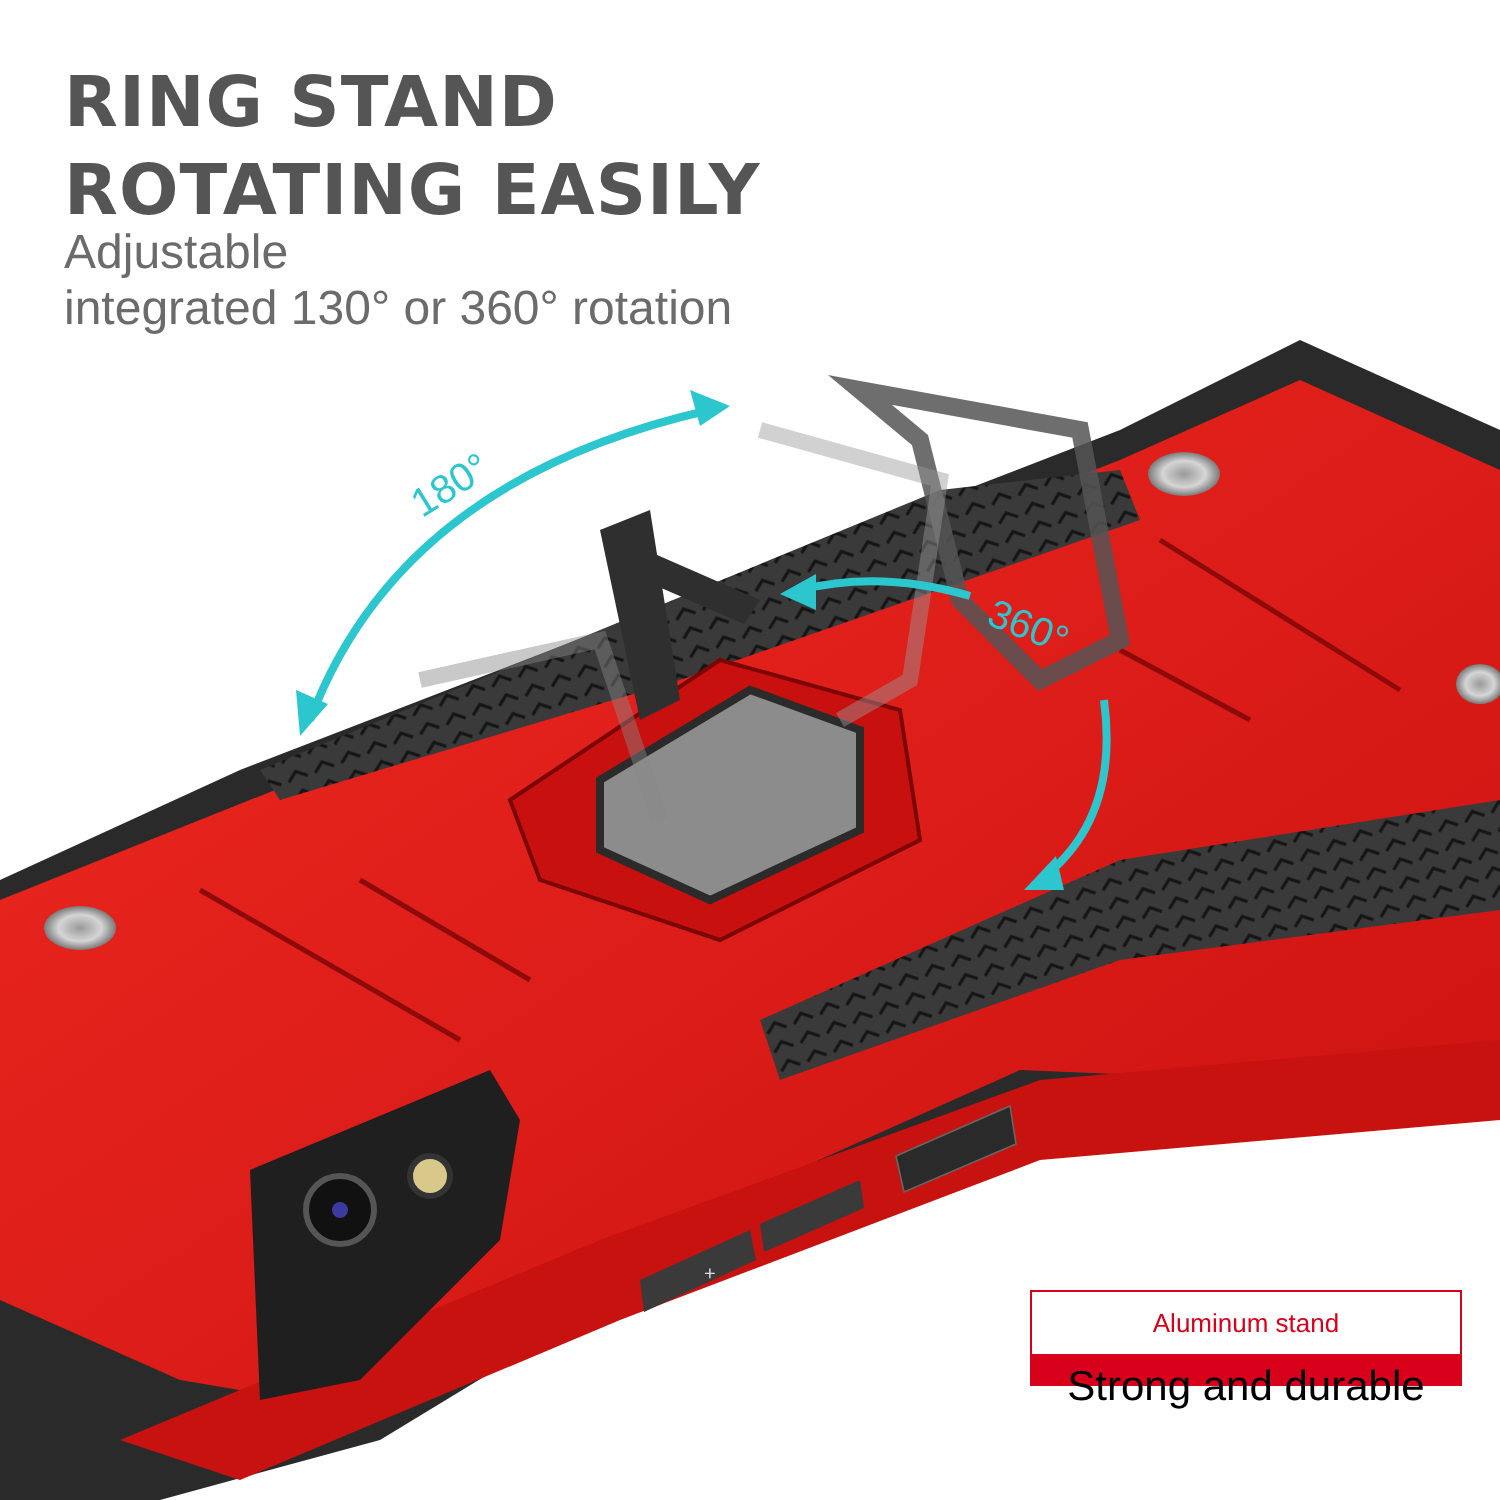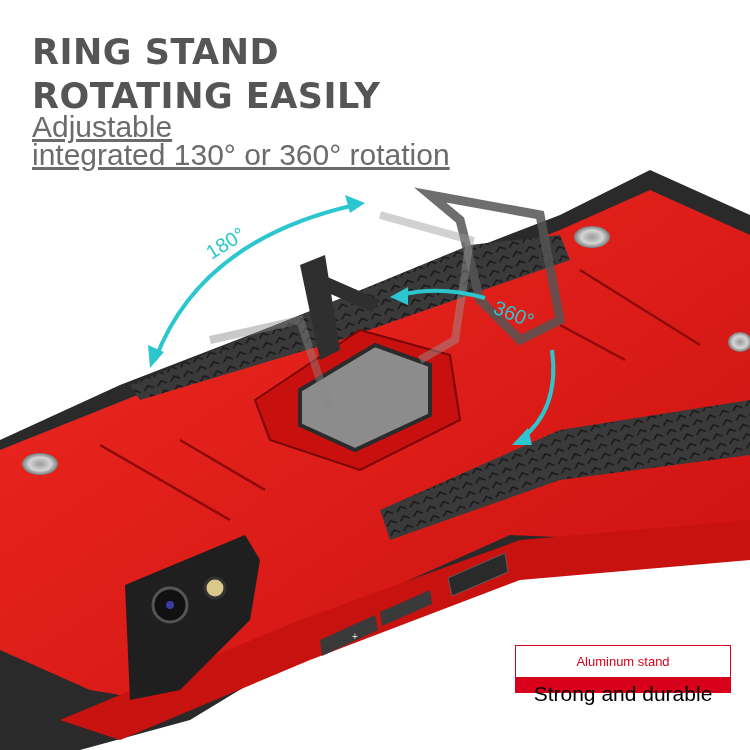--- a/index.html
+++ b/index.html
@@ -1,18 +1,18 @@
 <!DOCTYPE html>
 <html><head>
 <meta charset="utf-8">
 <style>
   html, body { margin:0; padding:0; background:#ffffff; }
   body { width:750px; height:750px; position:relative; overflow:hidden; font-family:"Liberation Sans", sans-serif; }
   .headline { position:absolute; left:32px; top:30px; color:#555555; font-family:"DejaVu Sans", sans-serif; font-weight:bold; font-size:35px; line-height:44px; letter-spacing:0.5px; }
-  .sub { position:absolute; left:32px; top:113px; color:#6b6b6b; font-size:30px; line-height:28px;text-decoration:underline; }
+  .sub { position:absolute; left:32px; top:113px; color:#6b6b6b; font-size:24px; line-height:28px; }
   .scene { position:absolute; left:0; top:0; width:750px; height:750px; }
   .badge { position:absolute; left:515px; top:645px; width:214px; border:1px solid #d9001b; }
   .badge .top { height:31px; background:#fff; color:#d9001b; font-size:13px; text-align:center; line-height:31px; }
   .badge .bot { height:15px; background:#d9001b; color:#000000; font-size:21px; text-align:center; line-height:33px; }
   .deg { position:absolute; color:#2cc6cf; font-size:20px; }
 </style>
 </head>
 <body>
 
 <svg class="scene" viewBox="0 0 750 750" xmlns="http://www.w3.org/2000/svg">

